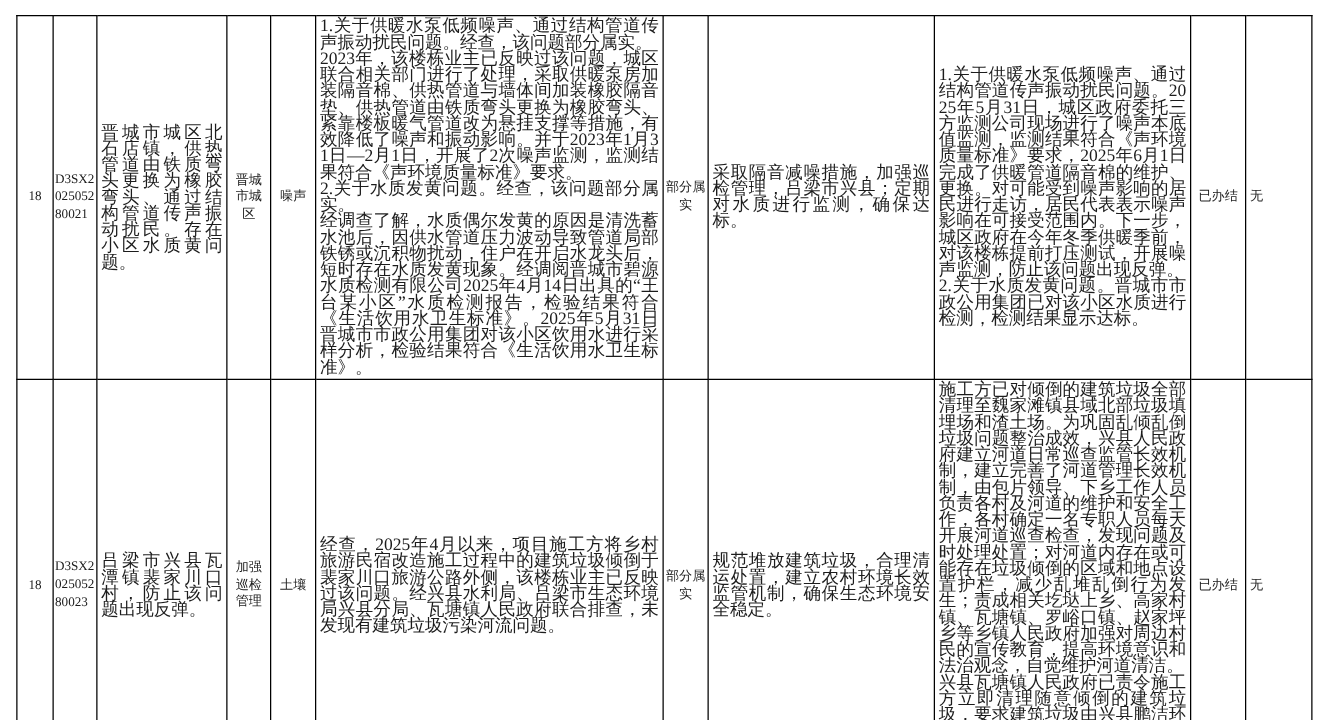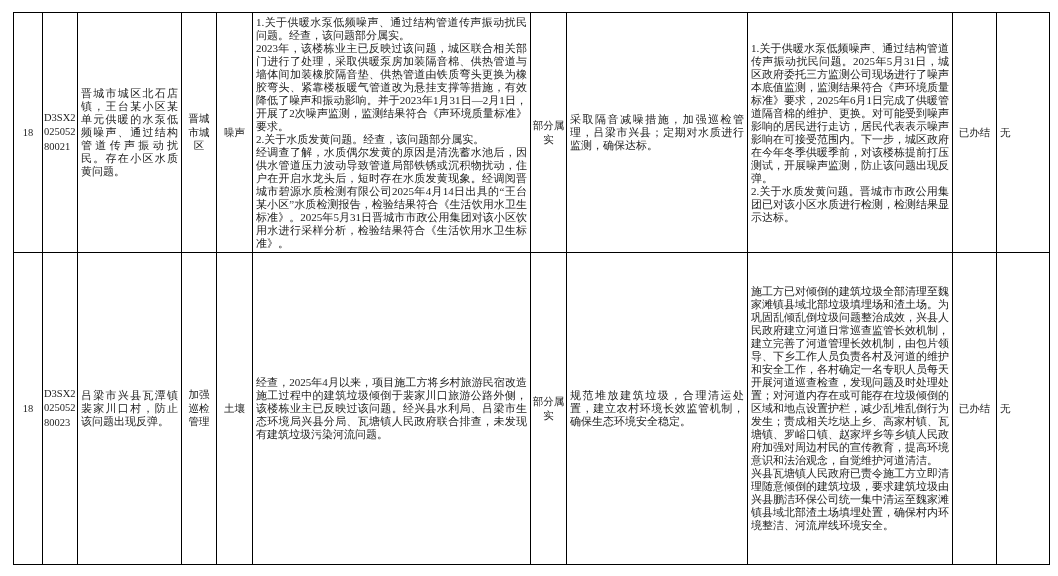--- a/index.html
+++ b/index.html
@@ -47,21 +47,21 @@
     padding: 0;
   }
   td.code {
     text-align: left;
     word-break: break-all;
     padding: 0 1px;
     font-size: 10.5px;
     line-height: 1.35;
   }
   td.longtext {
-    font-size: 11px;
+    font-size: 14px;
     line-height: 13px;
     text-align: justify;
     white-space: pre-wrap;
     word-break: break-all;
     padding: 2px 3px;
   }
   td.leftcell {
     text-align: left;
     padding: 0 0 0 3px;
   }
@@ -81,21 +81,21 @@
       <col style="width:36px">
       <col style="width:181px">
       <col style="width:205px">
       <col style="width:44px">
       <col style="width:53px">
     </colgroup>
     <tbody>
       <tr class="row-17">
         <td class="ctr">18</td>
         <td class="code">D3SX202505280021</td>
-        <td class="longtext">晋城市城区北石店镇，王台某小区某单元供暖的水泵低频噪声、通过结构管道传声振动扰民。存在小区水质黄问题。</td>
+        <td class="longtext">晋城市城区北石店镇，供热管道由铁质弯头更换为橡胶弯头、通过结构管道传声振动扰民。存在小区水质黄问题。</td>
         <td class="ctr tight">晋城市城区</td>
         <td class="ctr vtight">噪声</td>
         <td class="longtext">1.关于供暖水泵低频噪声、通过结构管道传声振动扰民问题。经查，该问题部分属实。
 2023年，该楼栋业主已反映过该问题，城区联合相关部门进行了处理，采取供暖泵房加装隔音棉、供热管道与墙体间加装橡胶隔音垫、供热管道由铁质弯头更换为橡胶弯头、紧靠楼板暖气管道改为悬挂支撑等措施，有效降低了噪声和振动影响。并于2023年1月31日—2月1日，开展了2次噪声监测，监测结果符合《声环境质量标准》要求。
 2.关于水质发黄问题。经查，该问题部分属实。
 经调查了解，水质偶尔发黄的原因是清洗蓄水池后，因供水管道压力波动导致管道局部铁锈或沉积物扰动，住户在开启水龙头后，短时存在水质发黄现象。经调阅晋城市碧源水质检测有限公司2025年4月14日出具的“王台某小区”水质检测报告，检验结果符合《生活饮用水卫生标准》。2025年5月31日晋城市市政公用集团对该小区饮用水进行采样分析，检验结果符合《生活饮用水卫生标准》。</td>
         <td class="ctr vtight">部分属实</td>
         <td class="longtext">采取隔音减噪措施，加强巡检管理，吕梁市兴县；定期对水质进行监测，确保达标。</td>
         <td class="longtext">1.关于供暖水泵低频噪声、通过结构管道传声振动扰民问题。2025年5月31日，城区政府委托三方监测公司现场进行了噪声本底值监测，监测结果符合《声环境质量标准》要求，2025年6月1日完成了供暖管道隔音棉的维护、更换。对可能受到噪声影响的居民进行走访，居民代表表示噪声影响在可接受范围内。下一步，城区政府在今年冬季供暖季前，对该楼栋提前打压测试，开展噪声监测，防止该问题出现反弹。
 2.关于水质发黄问题。晋城市市政公用集团已对该小区水质进行检测，检测结果显示达标。</td>

